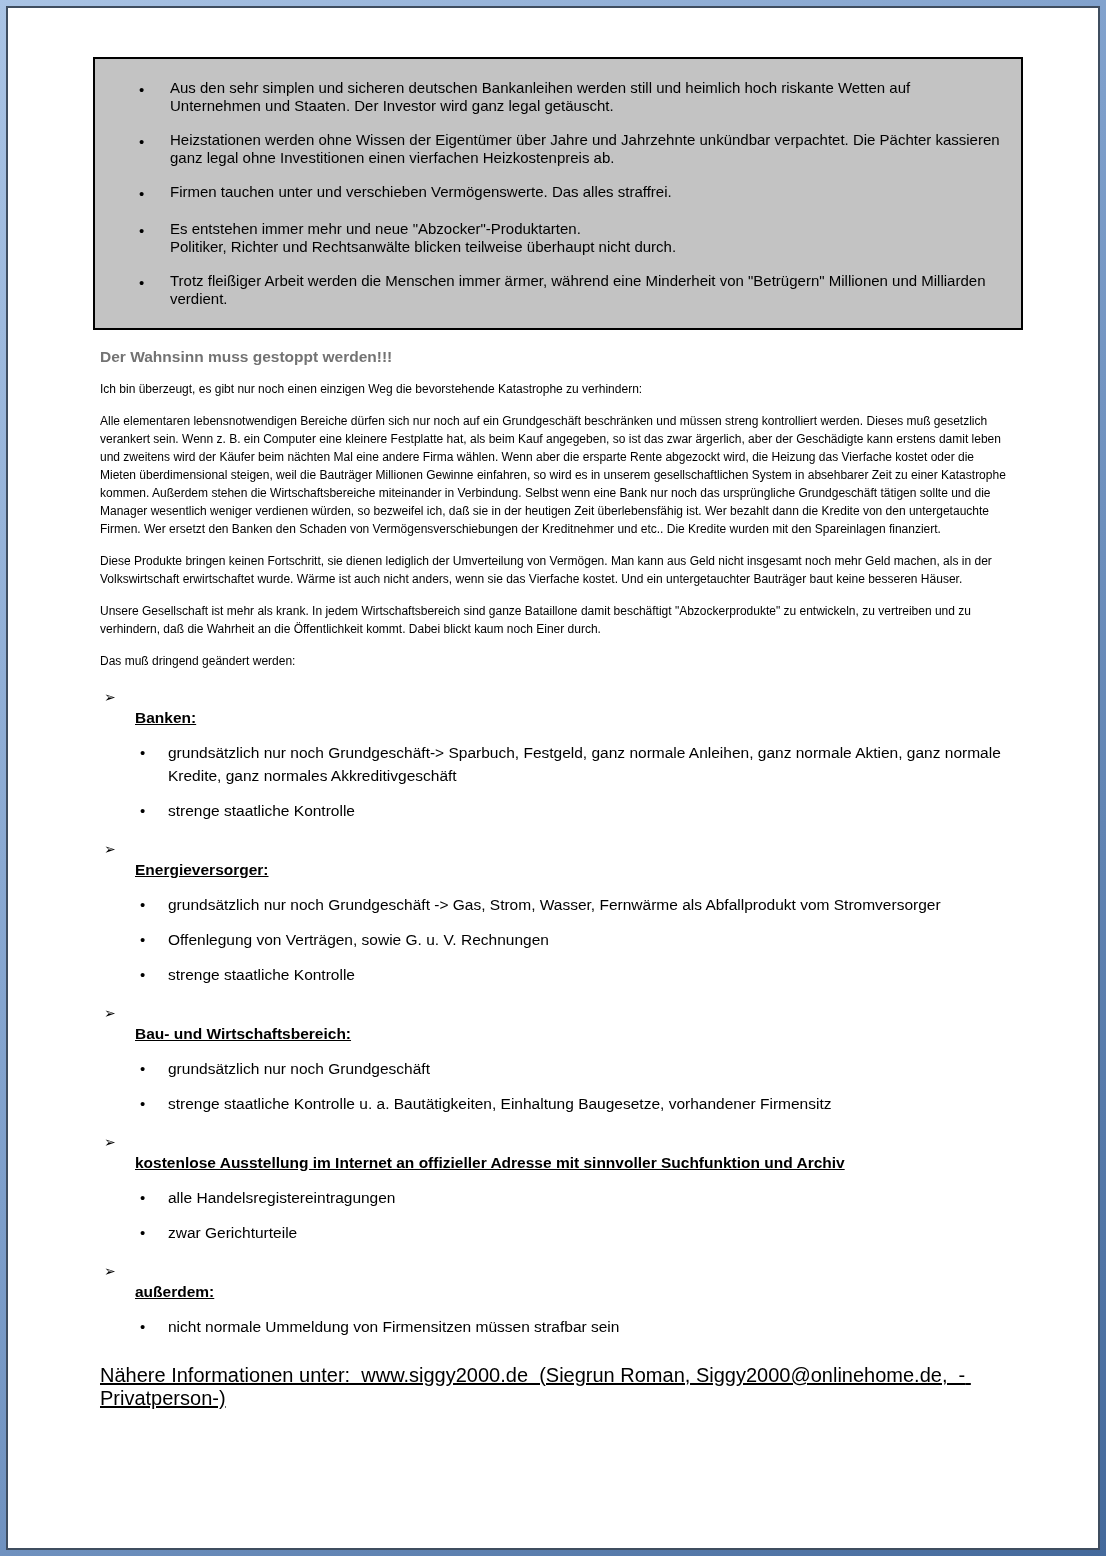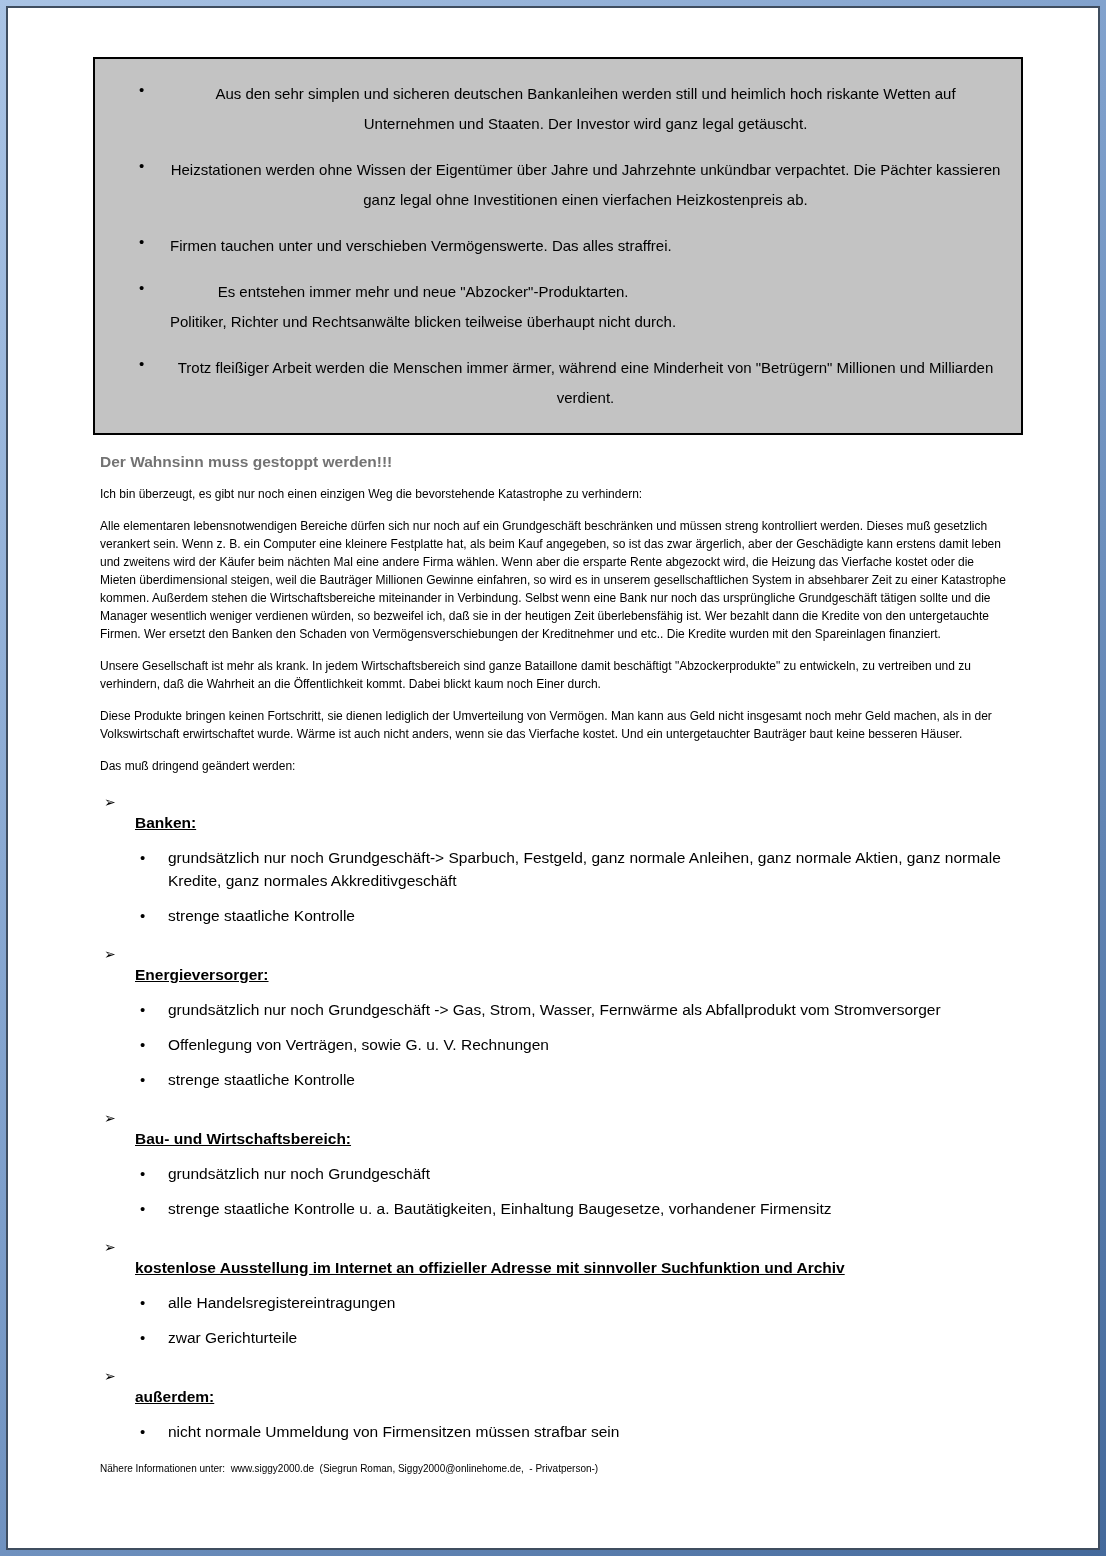--- a/index.html
+++ b/index.html
@@ -28,23 +28,22 @@
   }
   .summary-box .row { display: flex; margin: 8px 0; }
   .summary-box .row + .row { margin-top: 16px; }
   .marker {
     flex: 0 0 31px;
     font-size: 15px;
     line-height: 21px;
   }
   .summary-box .text {
     font-size: 15px;
-    line-height: 30px;
+    line-height: 18px;
     white-space: pre-line;
-    text-align: center;
   }
   
   .headline {
     margin-top: 18px;
     font-size: 15.5px;
     font-weight: bold;
     color: #737373;
   }
   p.body-par {
     margin-top: 14px;
@@ -60,24 +59,25 @@
     line-height: 23px;
     font-weight: bold;
     text-decoration: underline;
     margin-top: 20px;
   }
   .sub-list { padding-left: 40px; }
   .sub-row { display: flex; margin-top: 12px; }
   .sub-row .marker { flex: 0 0 28px; font-size: 15px; line-height: 23px; }
   .sub-row .text { font-size: 15.5px; line-height: 23px; }
   .footer-note {
-    margin-top: 14px;
-    font-size: 10px;
+    margin-top: 26px;
+    font-size: 20px;
     line-height: 23px;
     white-space: pre-wrap;
+    text-decoration: underline;
   }
 </style>
 </head>
 <body>
 
 <div class="page">
 
   <div class="summary-box">
     <div class="row">
       <span class="marker">•</span>
@@ -99,22 +99,22 @@
     <div class="row">
       <span class="marker">•</span>
       <span class="text">Trotz fleißiger Arbeit werden die Menschen immer ärmer, während eine Minderheit von "Betrügern" Millionen und Milliarden verdient.</span>
     </div>
   </div>
 
   <div class="headline">Der Wahnsinn muss gestoppt werden!!!</div>
 
   <p class="body-par">Ich bin überzeugt, es gibt nur noch einen einzigen Weg die bevorstehende Katastrophe zu verhindern:</p>
   <p class="body-par">Alle elementaren lebensnotwendigen Bereiche dürfen sich nur noch auf ein Grundgeschäft beschränken und müssen streng kontrolliert werden. Dieses muß gesetzlich verankert sein. Wenn z. B. ein Computer eine kleinere Festplatte hat, als beim Kauf angegeben, so ist das zwar ärgerlich, aber der Geschädigte kann erstens damit leben und zweitens wird der Käufer beim nächten Mal eine andere Firma wählen. Wenn aber die ersparte Rente abgezockt wird, die Heizung das Vierfache kostet oder die Mieten überdimensional steigen, weil die Bauträger Millionen Gewinne einfahren, so wird es in unserem gesellschaftlichen System in absehbarer Zeit zu einer Katastrophe kommen. Außerdem stehen die Wirtschaftsbereiche miteinander in Verbindung. Selbst wenn eine Bank nur noch das ursprüngliche Grundgeschäft tätigen sollte und die Manager wesentlich weniger verdienen würden, so bezweifel ich, daß sie in der heutigen Zeit überlebensfähig ist. Wer bezahlt dann die Kredite von den untergetauchte Firmen. Wer ersetzt den Banken den Schaden von Vermögensverschiebungen der Kreditnehmer und etc.. Die Kredite wurden mit den Spareinlagen finanziert.</p>
+  <p class="body-par">Diese Produkte bringen keinen Fortschritt, sie dienen lediglich der Umverteilung von Vermögen. Man kann aus Geld nicht insgesamt noch mehr Geld machen, als in der Volkswirtschaft erwirtschaftet wurde. Wärme ist auch nicht anders, wenn sie das Vierfache kostet. Und ein untergetauchter Bauträger baut keine besseren Häuser.</p>
   <p class="body-par">Unsere Gesellschaft ist mehr als krank. In jedem Wirtschaftsbereich sind ganze Bataillone damit beschäftigt "Abzockerprodukte" zu entwickeln, zu vertreiben und zu verhindern, daß die Wahrheit an die Öffentlichkeit kommt. Dabei blickt kaum noch Einer durch.</p>
-  <p class="body-par">Diese Produkte bringen keinen Fortschritt, sie dienen lediglich der Umverteilung von Vermögen. Man kann aus Geld nicht insgesamt noch mehr Geld machen, als in der Volkswirtschaft erwirtschaftet wurde. Wärme ist auch nicht anders, wenn sie das Vierfache kostet. Und ein untergetauchter Bauträger baut keine besseren Häuser.</p>
   <p class="body-par">Das muß dringend geändert werden:</p>
 
   <div class="section">
     <div class="section-head">
       <span class="marker">➢</span>
       <span class="section-title">Banken:</span>
     </div>
     <div class="sub-list">
       <div class="sub-row">
         <span class="marker">•</span>

